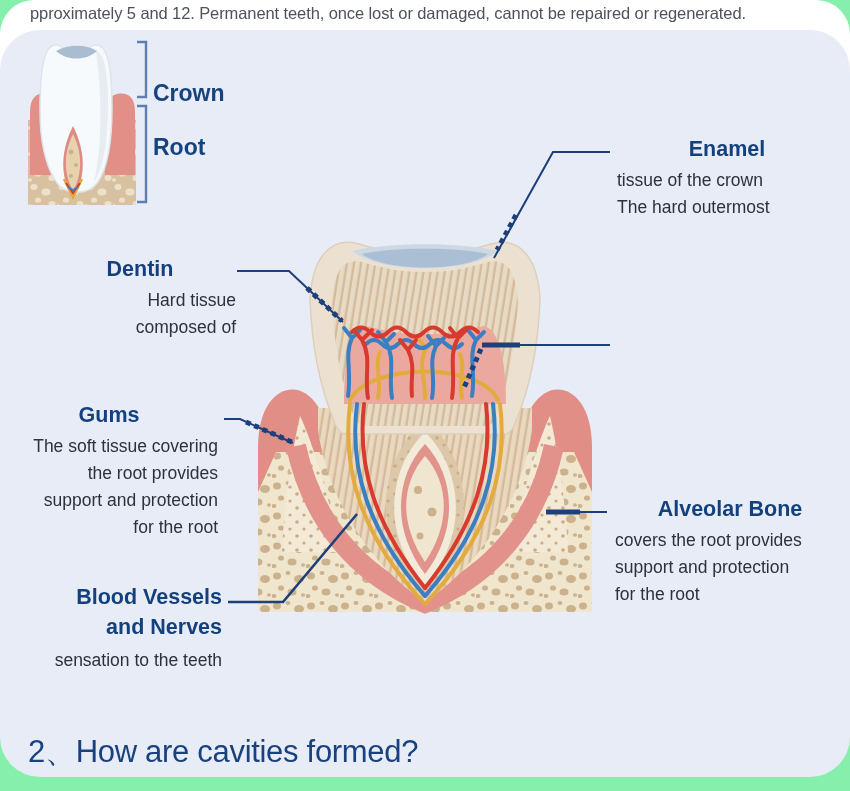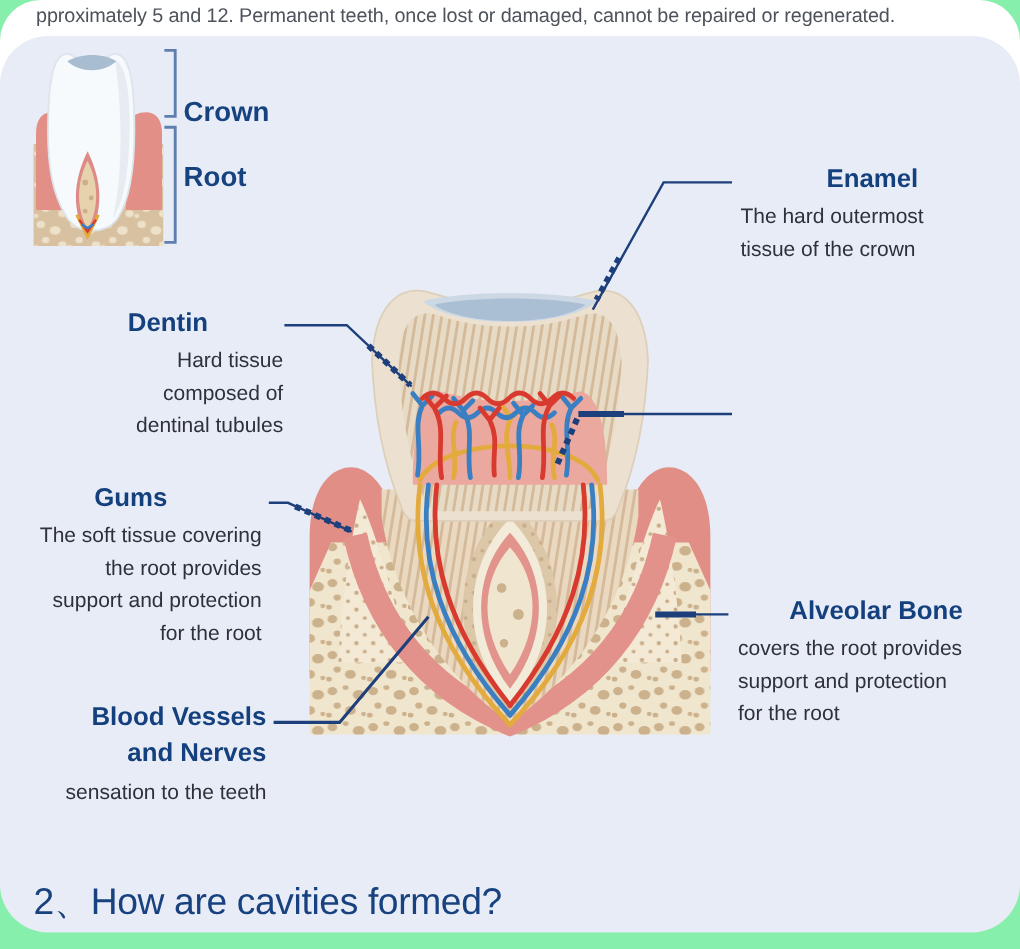--- a/index.html
+++ b/index.html
@@ -240,29 +240,28 @@
   </svg>
 
   <div class="txt mini-lbl lbl-crown">Crown</div>
   <div class="txt mini-lbl lbl-root">Root</div>
 
   <div class="txt blk-dentin ra">
     <div class="lbl">Dentin</div>
     <div class="desc">
       <div>Hard tissue</div>
       <div>composed of</div>
-      <div>dentinal tubules</div>
     </div>
   </div>
 
   <div class="txt blk-enamel">
     <div class="lbl">Enamel</div>
     <div class="desc">
+      <div>tissue of the crown</div>
       <div>The hard outermost</div>
-      <div>tissue of the crown</div>
     </div>
   </div>
 
 
   <div class="txt blk-gums ra">
     <div class="lbl">Gums</div>
     <div class="desc">
       <div>The soft tissue covering</div>
       <div>the root provides</div>
       <div>support and protection</div>

